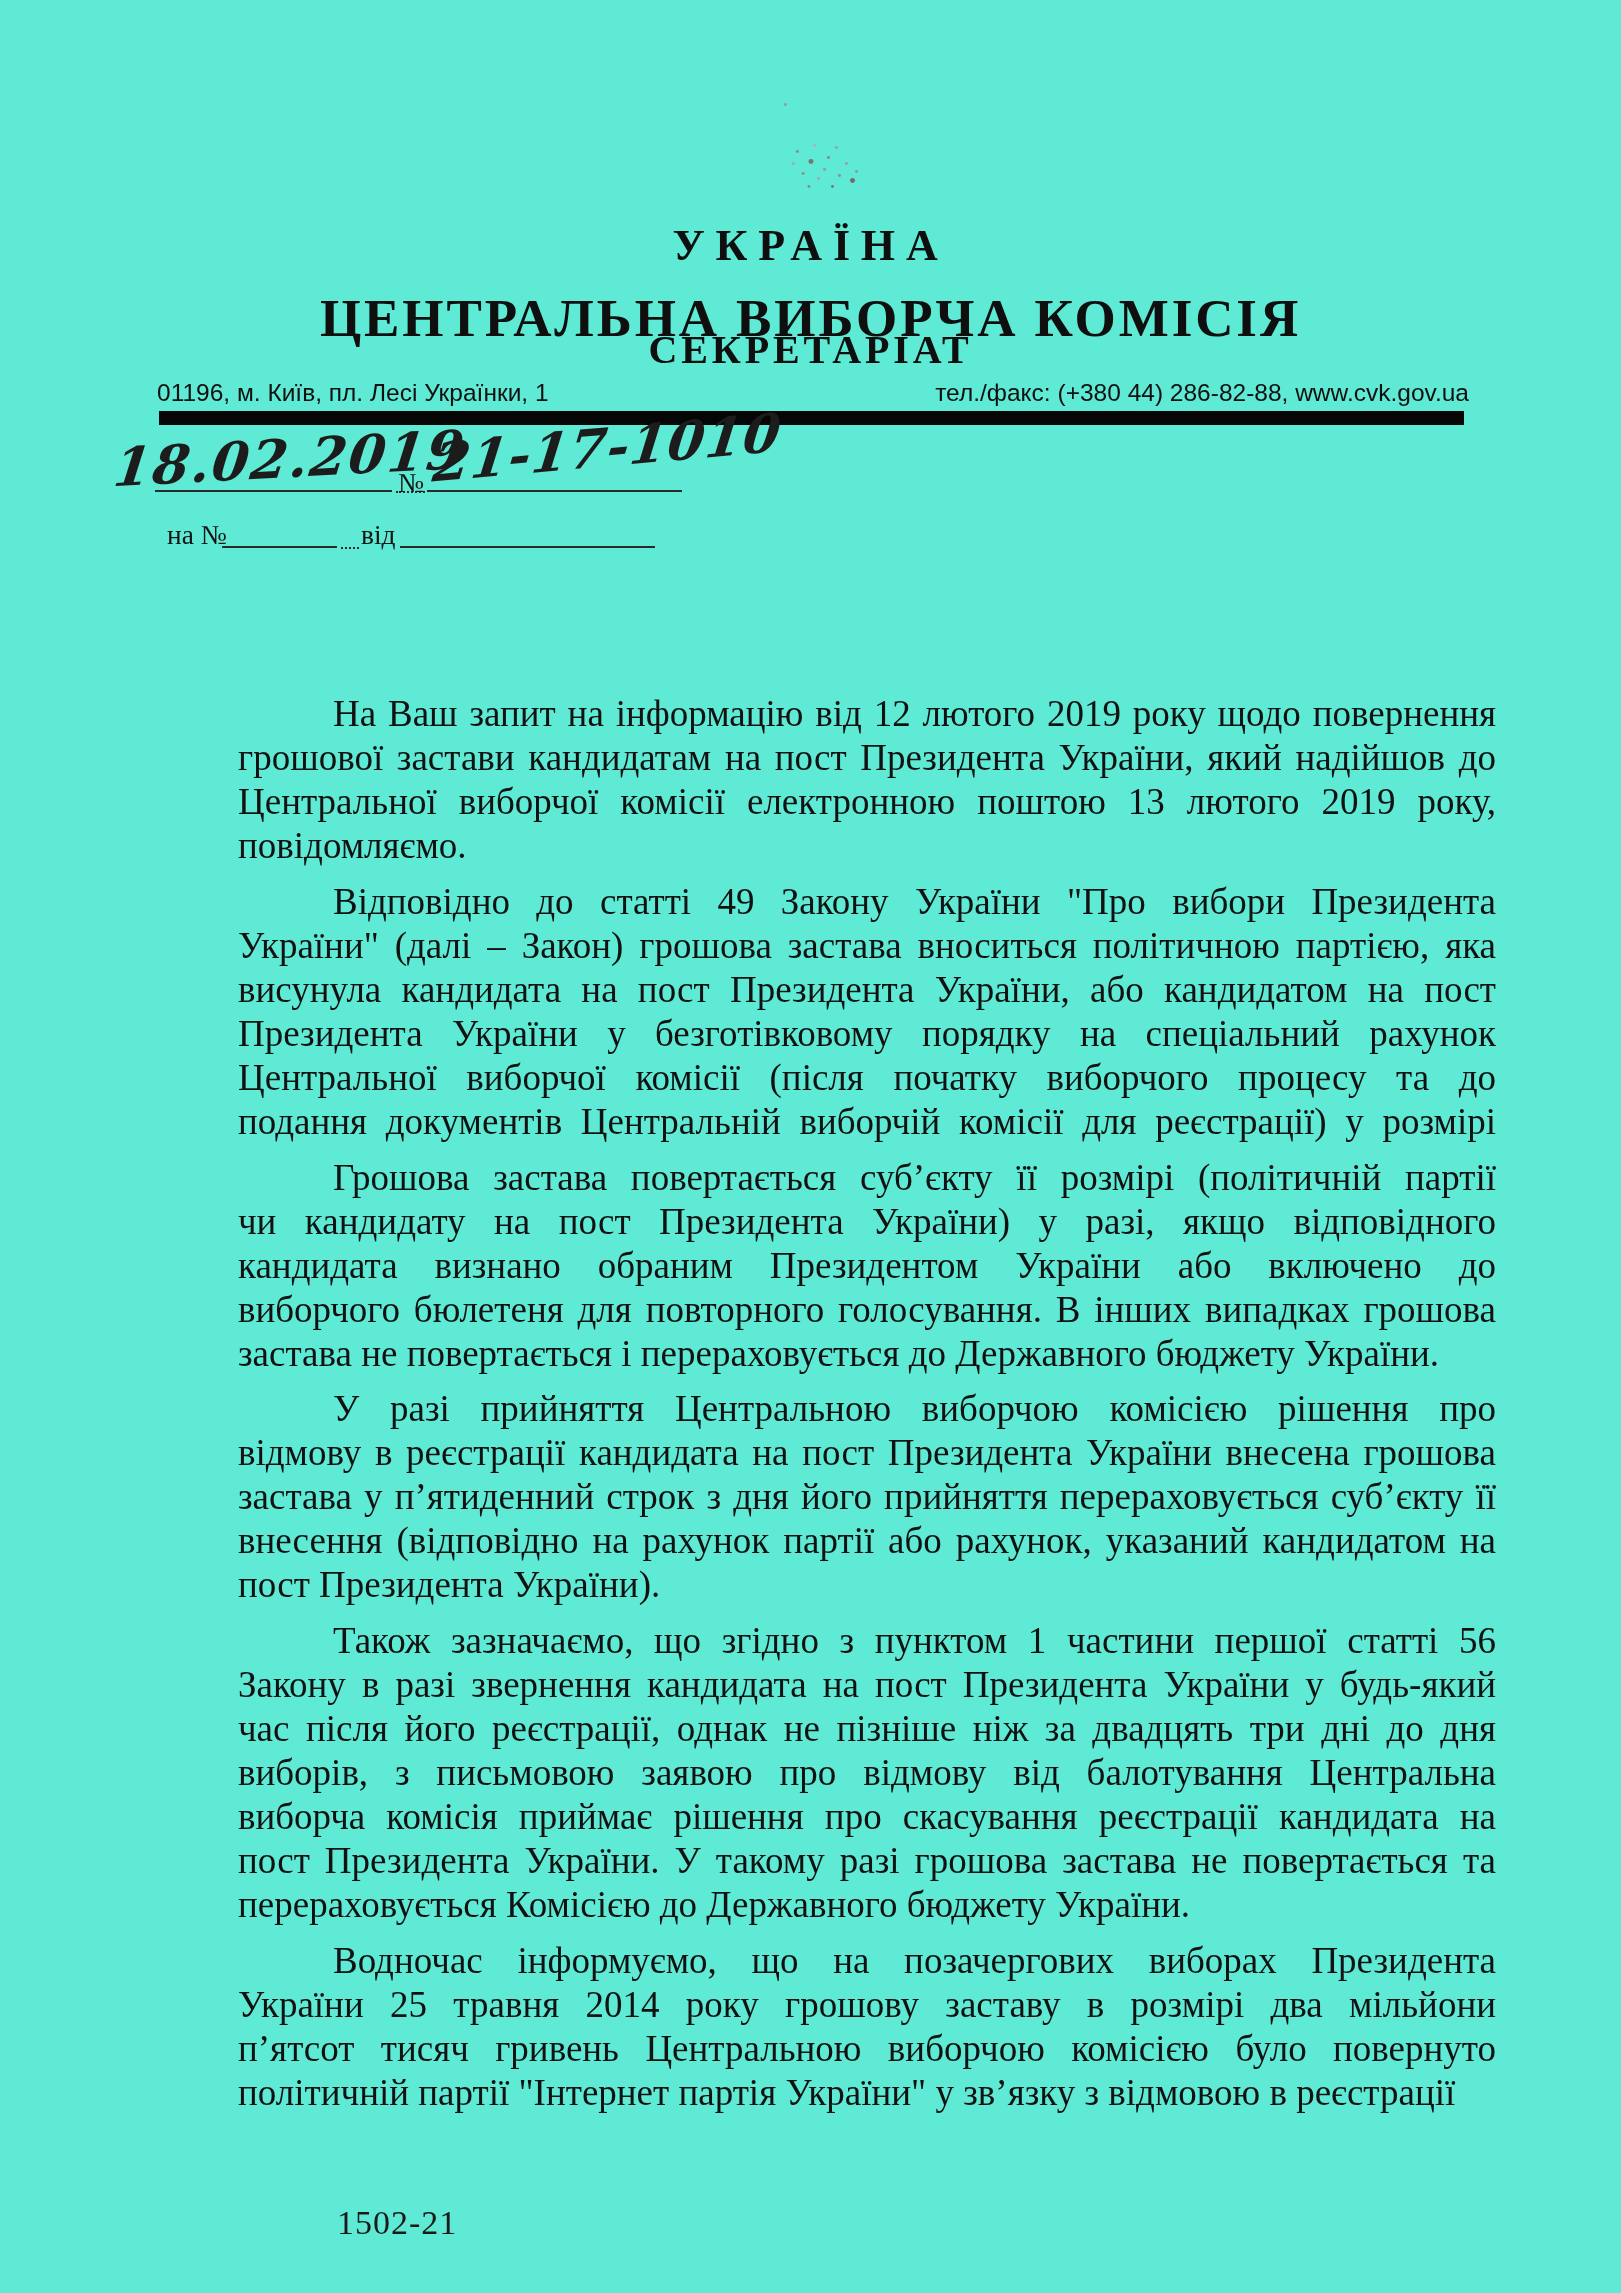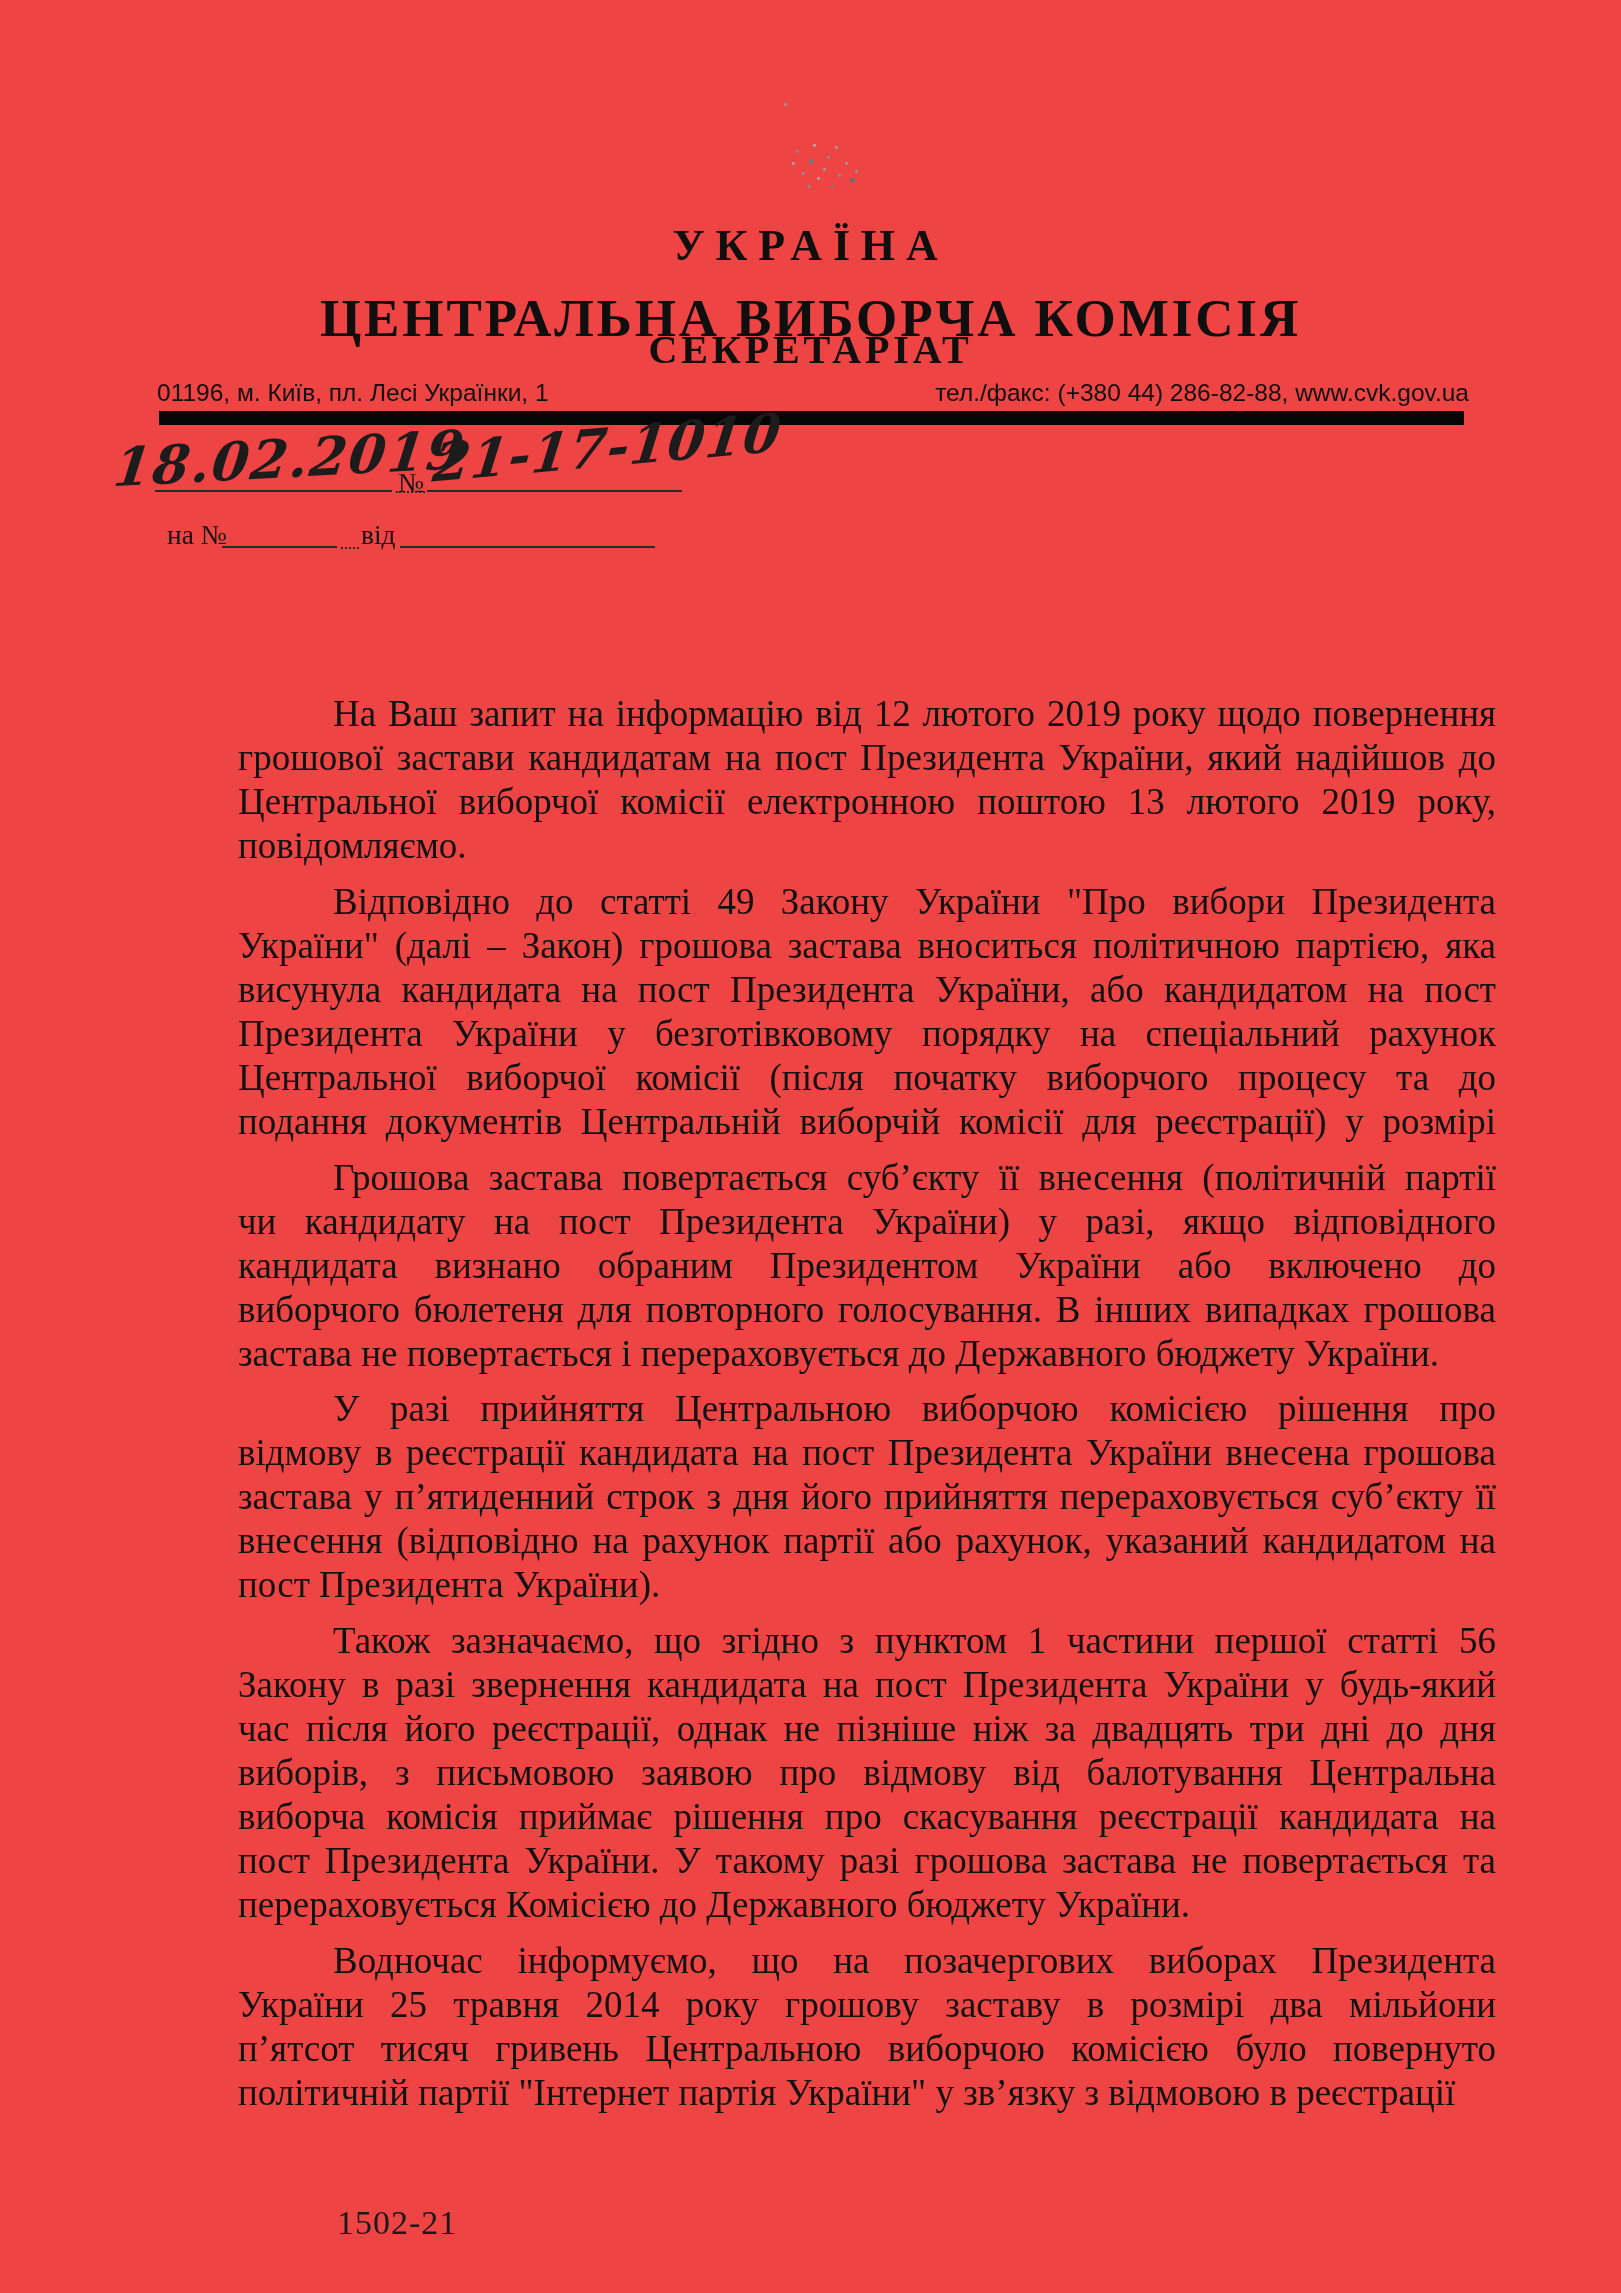--- a/index.html
+++ b/index.html
@@ -1,20 +1,20 @@
 <!DOCTYPE html>
 <html><head>
 <meta charset="utf-8">
 <style>
   html,body{margin:0;padding:0;background:#e8e8e8;}
   .page{
     position:relative;
     width:1621px;height:2294px;
     margin:0 auto;
-    background:#ef4444;
+    background:#5eead4;
     font-family:"Liberation Serif","DejaVu Serif",serif;
     color:#151515;
     overflow:hidden;
   }
   
   .smudge{
     position:absolute;left:784px;top:103px;width:2.9px;height:2.9px;background:#9a9a9a;border-radius:50%;
     box-shadow: 11.8px 47px 0 #8b8b8b, 25.5px 57px 0 1px #777, 39px 65px 0 #999,
       54px 71px 0 #8f8f8f, 67px 76px 0 1px #6f6f6f, 33px 74px 0 #a5a5a5,
       17.6px 69px 0 #909090, 47px 82px 0 #7c7c7c, 61px 59px 0 #9e9e9e,
@@ -117,21 +117,21 @@
       </div>
       <div class="para">
         <div class="bline first">Відповідно до статті 49 Закону України "Про вибори Президента</div>
         <div class="bline">України" (далі – Закон) грошова застава вноситься політичною партією, яка</div>
         <div class="bline">висунула кандидата на пост Президента України, або кандидатом на пост</div>
         <div class="bline">Президента України у безготівковому порядку на спеціальний рахунок</div>
         <div class="bline">Центральної виборчої комісії (після початку виборчого процесу та до</div>
         <div class="bline">подання документів Центральній виборчій комісії для реєстрації) у розмірі</div>
       </div>
       <div class="para">
-        <div class="bline first">Грошова застава повертається суб’єкту її внесення (політичній партії</div>
+        <div class="bline first">Грошова застава повертається суб’єкту її розмірі (політичній партії</div>
         <div class="bline">чи кандидату на пост Президента України) у разі, якщо відповідного</div>
         <div class="bline">кандидата визнано обраним Президентом України або включено до</div>
         <div class="bline">виборчого бюлетеня для повторного голосування. В інших випадках грошова</div>
         <div class="bline last">застава не повертається і перераховується до Державного бюджету України.</div>
       </div>
       <div class="para">
         <div class="bline first">У разі прийняття Центральною виборчою комісією рішення про</div>
         <div class="bline">відмову в реєстрації кандидата на пост Президента України внесена грошова</div>
         <div class="bline">застава у п’ятиденний строк з дня його прийняття перераховується суб’єкту її</div>
         <div class="bline">внесення (відповідно на рахунок партії або рахунок, указаний кандидатом на</div>

